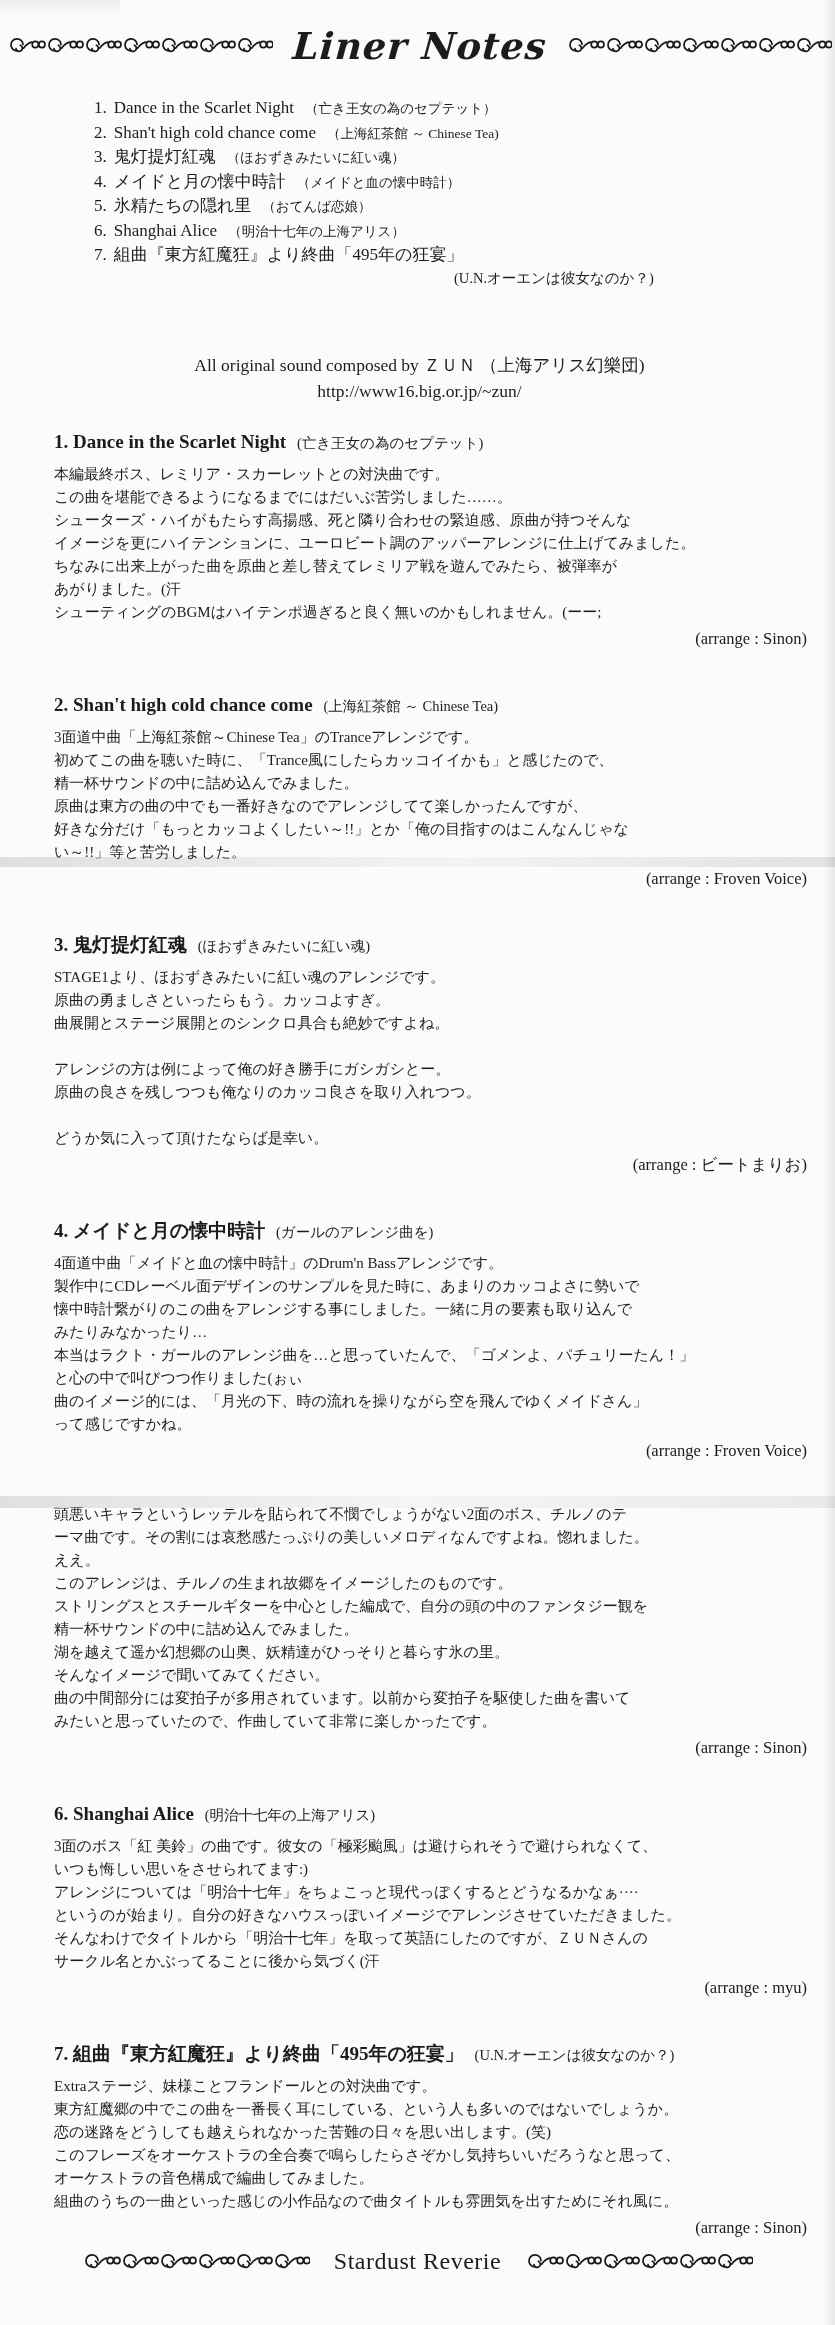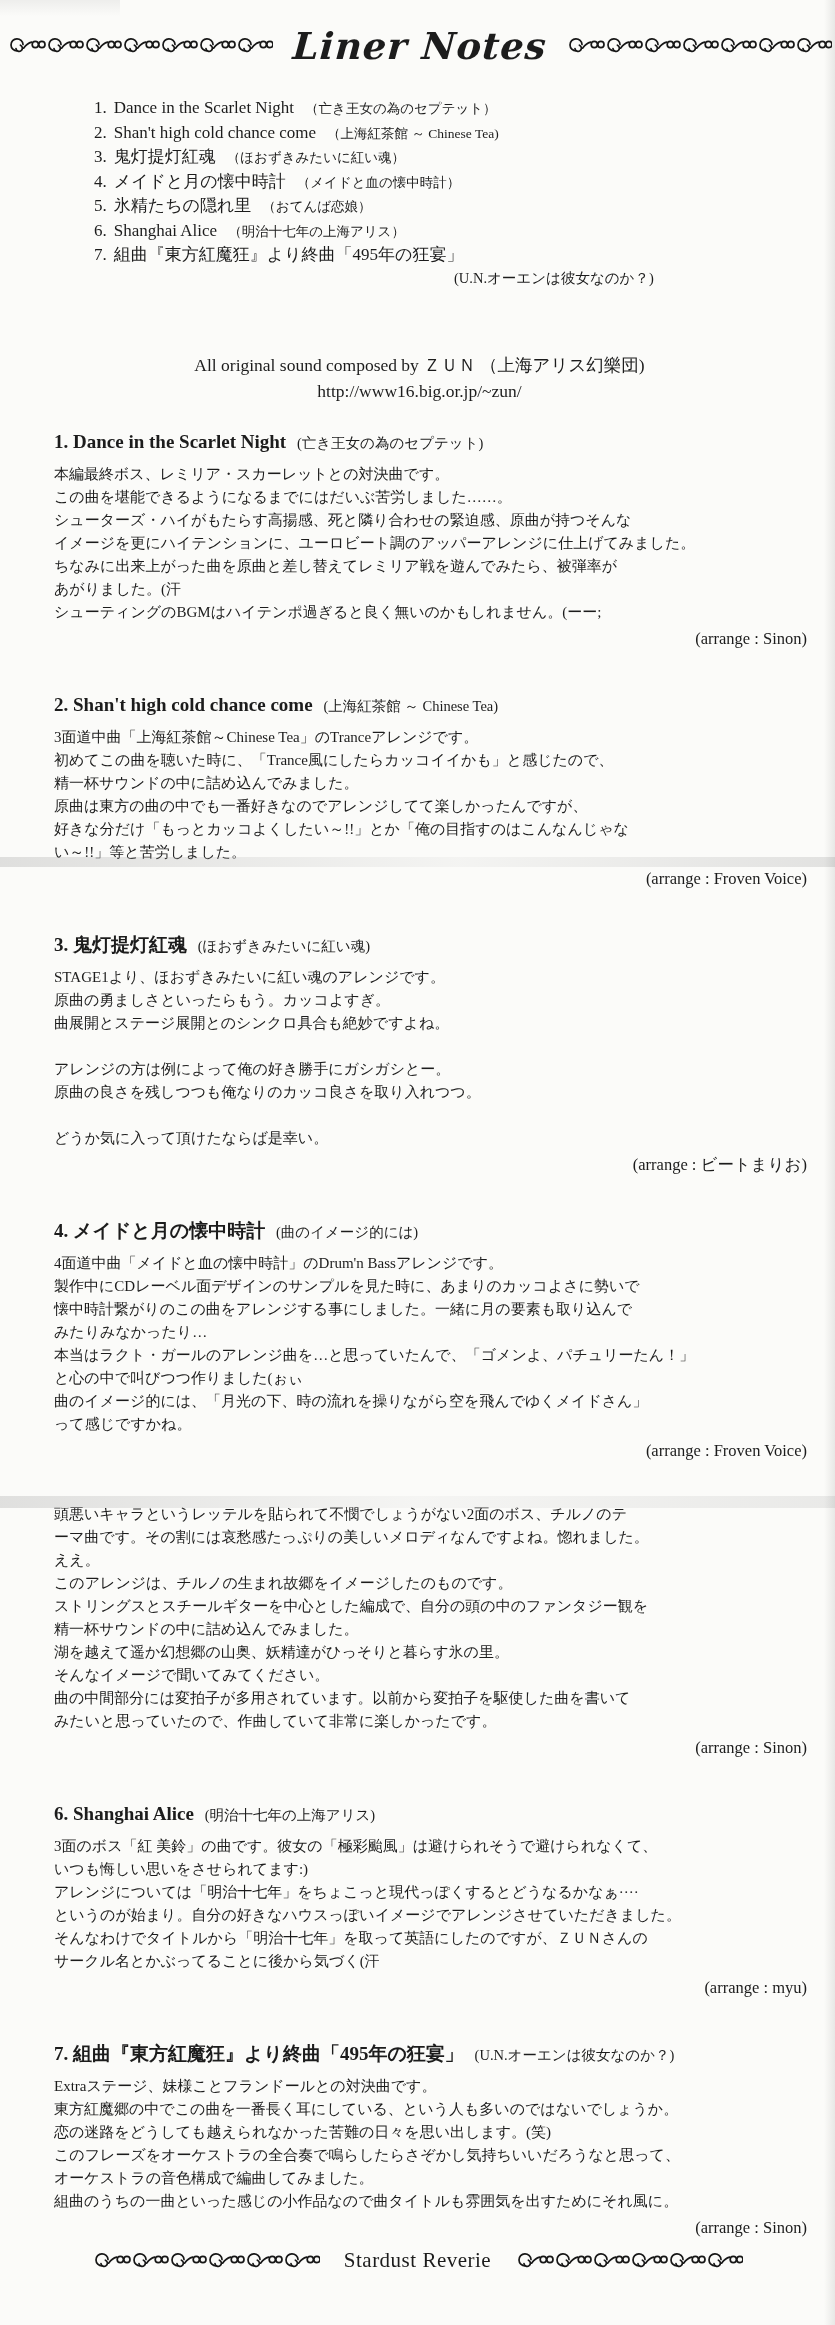--- a/index.html
+++ b/index.html
@@ -17,21 +17,21 @@
   .orn-row{display:flex;align-items:center;justify-content:center;gap:14px;}
   .orn{flex:0 0 auto;display:block;}
   .script-title{
     font-family:"DejaVu Serif","Liberation Serif",serif;
     font-style:italic;font-weight:600;font-size:37px;line-height:40px;
     letter-spacing:1px;transform:skewX(-4deg);
     padding:0 6px;white-space:nowrap;
   }
   .footer-row{position:absolute;left:0;top:2248px;width:835px;}
   .footer-title{
-    font-size:21px;letter-spacing:.5px;white-space:nowrap;padding:0 10px;
+    font-size:24px;letter-spacing:.5px;white-space:nowrap;padding:0 10px;
   }
 
   
   .tracklist{margin:30px 0 0 64px;}
   .track{font-size:17px;line-height:23.5px;white-space:nowrap;}
   .t-no{margin-right:7px;}
   .t-sub{font-size:13.5px;margin-left:11px;}
   .track-note{font-size:14.5px;line-height:23px;margin-left:360px;}
 
   
@@ -179,21 +179,21 @@
           <div class="body-line"></div>
           <div class="body-line">どうか気に入って頂けたならば是幸い。</div>
         </div>
       <div class="arrange">(arrange : ビートまりお)</div>
     </div>
 
     <div class="section">
       <div class="s-head">
         <span class="s-no">4.</span>
         <span class="s-title">メイドと月の懐中時計</span>
-        <span class="s-sub">(曲のイメージ的には)</span>
+        <span class="s-sub">(ガールのアレンジ曲を)</span>
       </div>
       <div class="s-body">
           <div class="body-line">4面道中曲「メイドと血の懐中時計」のDrum'n Bassアレンジです。</div>
           <div class="body-line">製作中にCDレーベル面デザインのサンプルを見た時に、あまりのカッコよさに勢いで</div>
           <div class="body-line">懐中時計繋がりのこの曲をアレンジする事にしました。一緒に月の要素も取り込んで</div>
           <div class="body-line">みたりみなかったり…</div>
           <div class="body-line">本当はラクト・ガールのアレンジ曲を…と思っていたんで、「ゴメンよ、パチュリーたん！」</div>
           <div class="body-line">と心の中で叫びつつ作りました(ぉぃ</div>
           <div class="body-line">曲のイメージ的には、「月光の下、時の流れを操りながら空を飛んでゆくメイドさん」</div>
           <div class="body-line">って感じですかね。</div>

